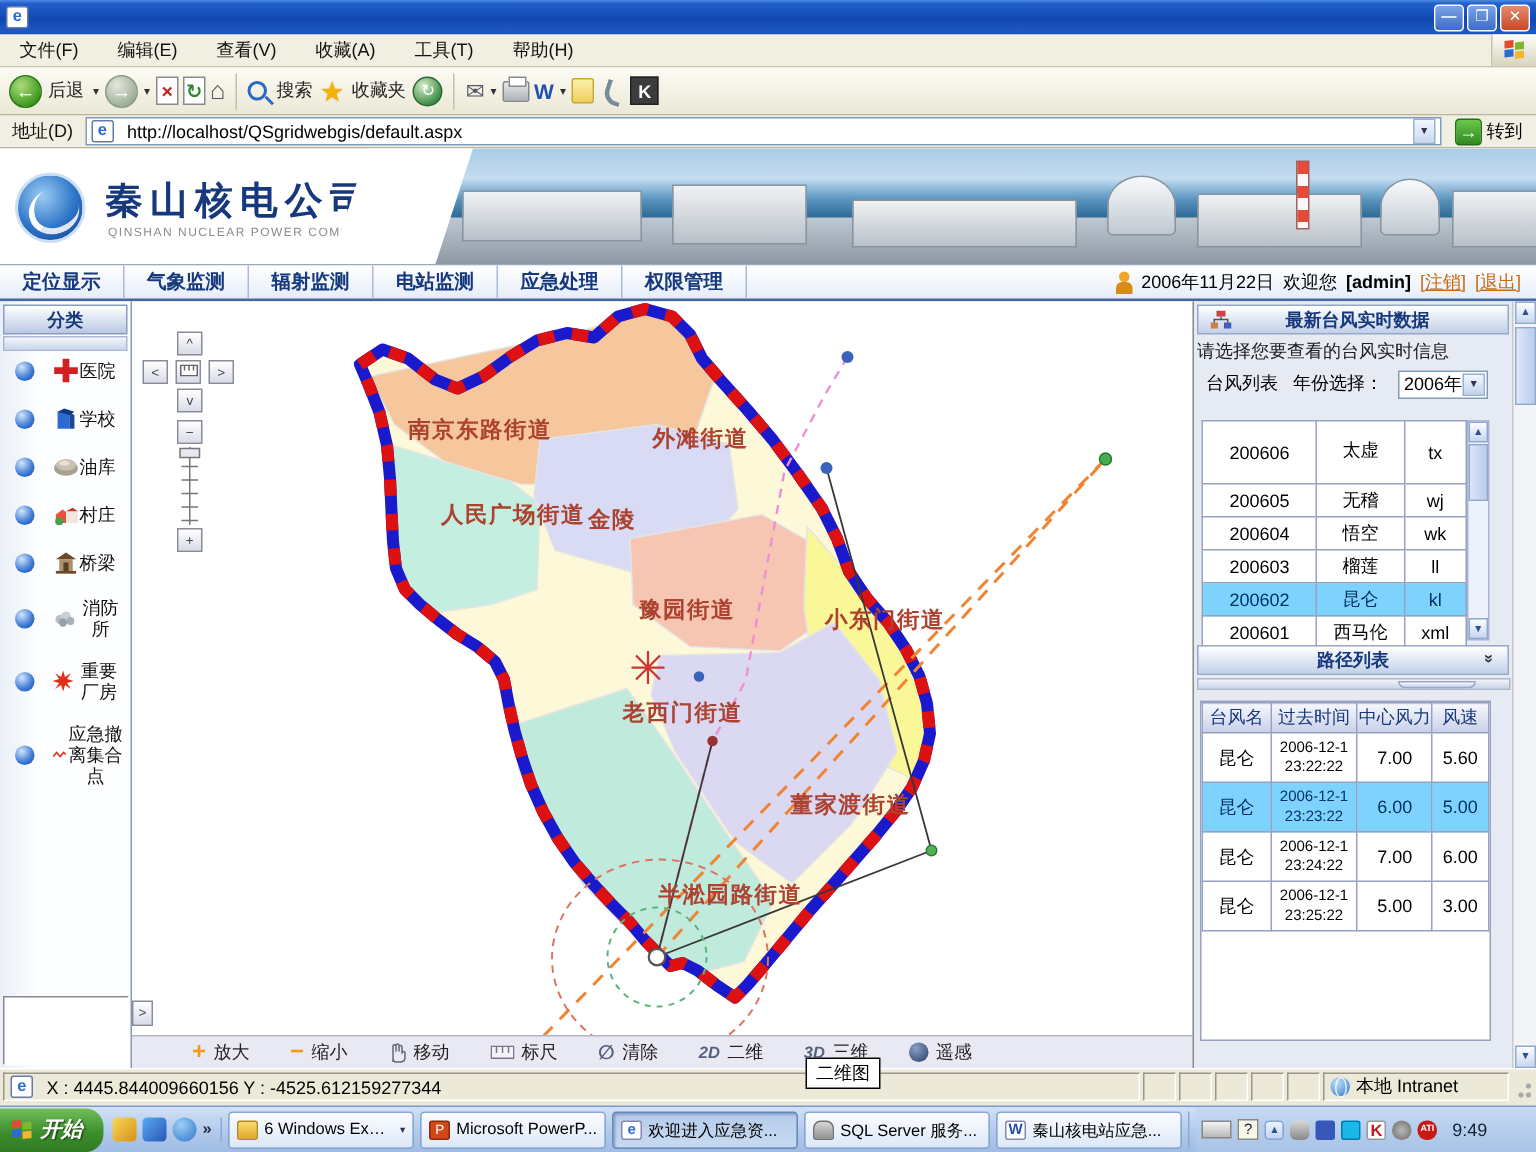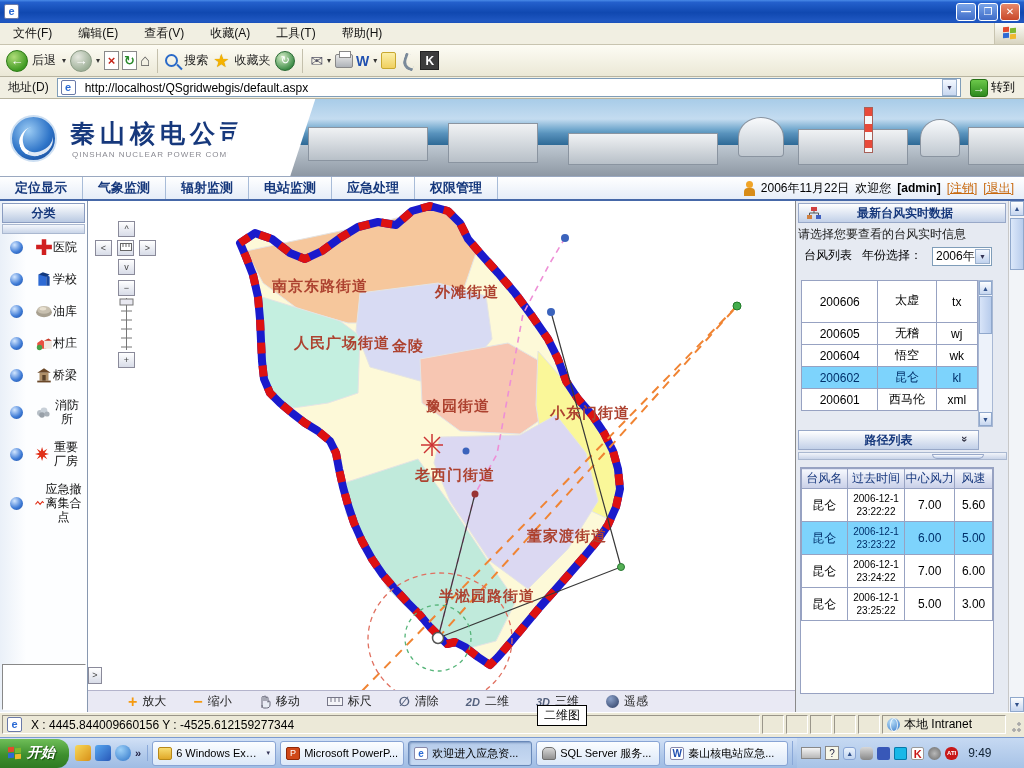--- a/index.html
+++ b/index.html
@@ -149,21 +149,21 @@
 .ttable th,.ttable td,.ptable th,.ptable td{border:1px solid #97A2C2;text-align:center;font-weight:normal}
 .ttable th,.ptable th{background:linear-gradient(#F6F8FD,#C8CFE8);color:#17387E;height:20px;font-size:12px}
 .ttable td{height:22px;font-size:12px}
 .rowclip td{height:15px;padding:13px}
 .rowclip td div{height:15px;overflow:hidden;display:flex;align-items:flex-end;justify-content:center}
 tr.sel td{background:#7dd3fc;color:#00306B}
 .tscroll{position:absolute;left:182px;top:79px;width:15px;height:147px;background:#EDF2FA;border:1px solid #A8B8D4}
 .sarrow{position:absolute;left:0;width:13px;height:14px;background:linear-gradient(#FDFEFF,#C6D6F0);border:1px solid #90A8CC;
   font-size:7px;color:#30508A;text-align:center;line-height:13px}
 .sthumb{position:absolute;left:0;width:13px;background:linear-gradient(90deg,#D8E4F8,#B8CCEC);border:1px solid #90A8CC}
-.rp-pathhead{position:absolute;left:2px;top:229px;width:181px;height:20px;background:linear-gradient(#FFFFFF,#C2D0E8);
+.rp-pathhead{position:absolute;left:2px;top:229px;width:208px;height:20px;background:linear-gradient(#FFFFFF,#C2D0E8);
   border:1px solid #98A8C8;display:flex;align-items:center;justify-content:center;font-weight:bold;color:#16387C}
 .chevdown{position:absolute;right:10px;top:2px;color:#334;font-size:11px;transform:rotate(90deg)}
 .splitbar{position:absolute;left:2px;top:251px;width:209px;height:8px;background:linear-gradient(#F2F5FA,#C9D4E8);border:1px solid #AAB8D0}
 .splithandle{position:absolute;right:22px;top:1px;width:52px;height:5px;background:linear-gradient(#FFFFFF,#BCCCE8);
   border:1px solid #98A8C8;border-radius:0 0 6px 6px}
 .ptablebox{position:absolute;left:4px;top:266px;width:194px;height:227px;background:#fff;border:1px solid #97A2C2}
 .ptable{width:192px}
 .ptable td{font-size:12px;height:33px}
 .ptable td .dt{font-size:10px;line-height:13px}
 
@@ -574,20 +574,25 @@
         </tr>
         <tr>
           <td>200605</td>
           <td>无稽</td>
           <td>wj</td>
         </tr>
         <tr>
           <td>200604</td>
           <td>悟空</td>
           <td>wk</td>
+        </tr>
+        <tr>
+          <td>200603</td>
+          <td>榴莲</td>
+          <td>ll</td>
         </tr>
         <tr class="sel">
           <td>200602</td>
           <td>昆仑</td>
           <td>kl</td>
         </tr>
         <tr>
           <td>200601</td>
           <td>西马伦</td>
           <td>xml</td>

